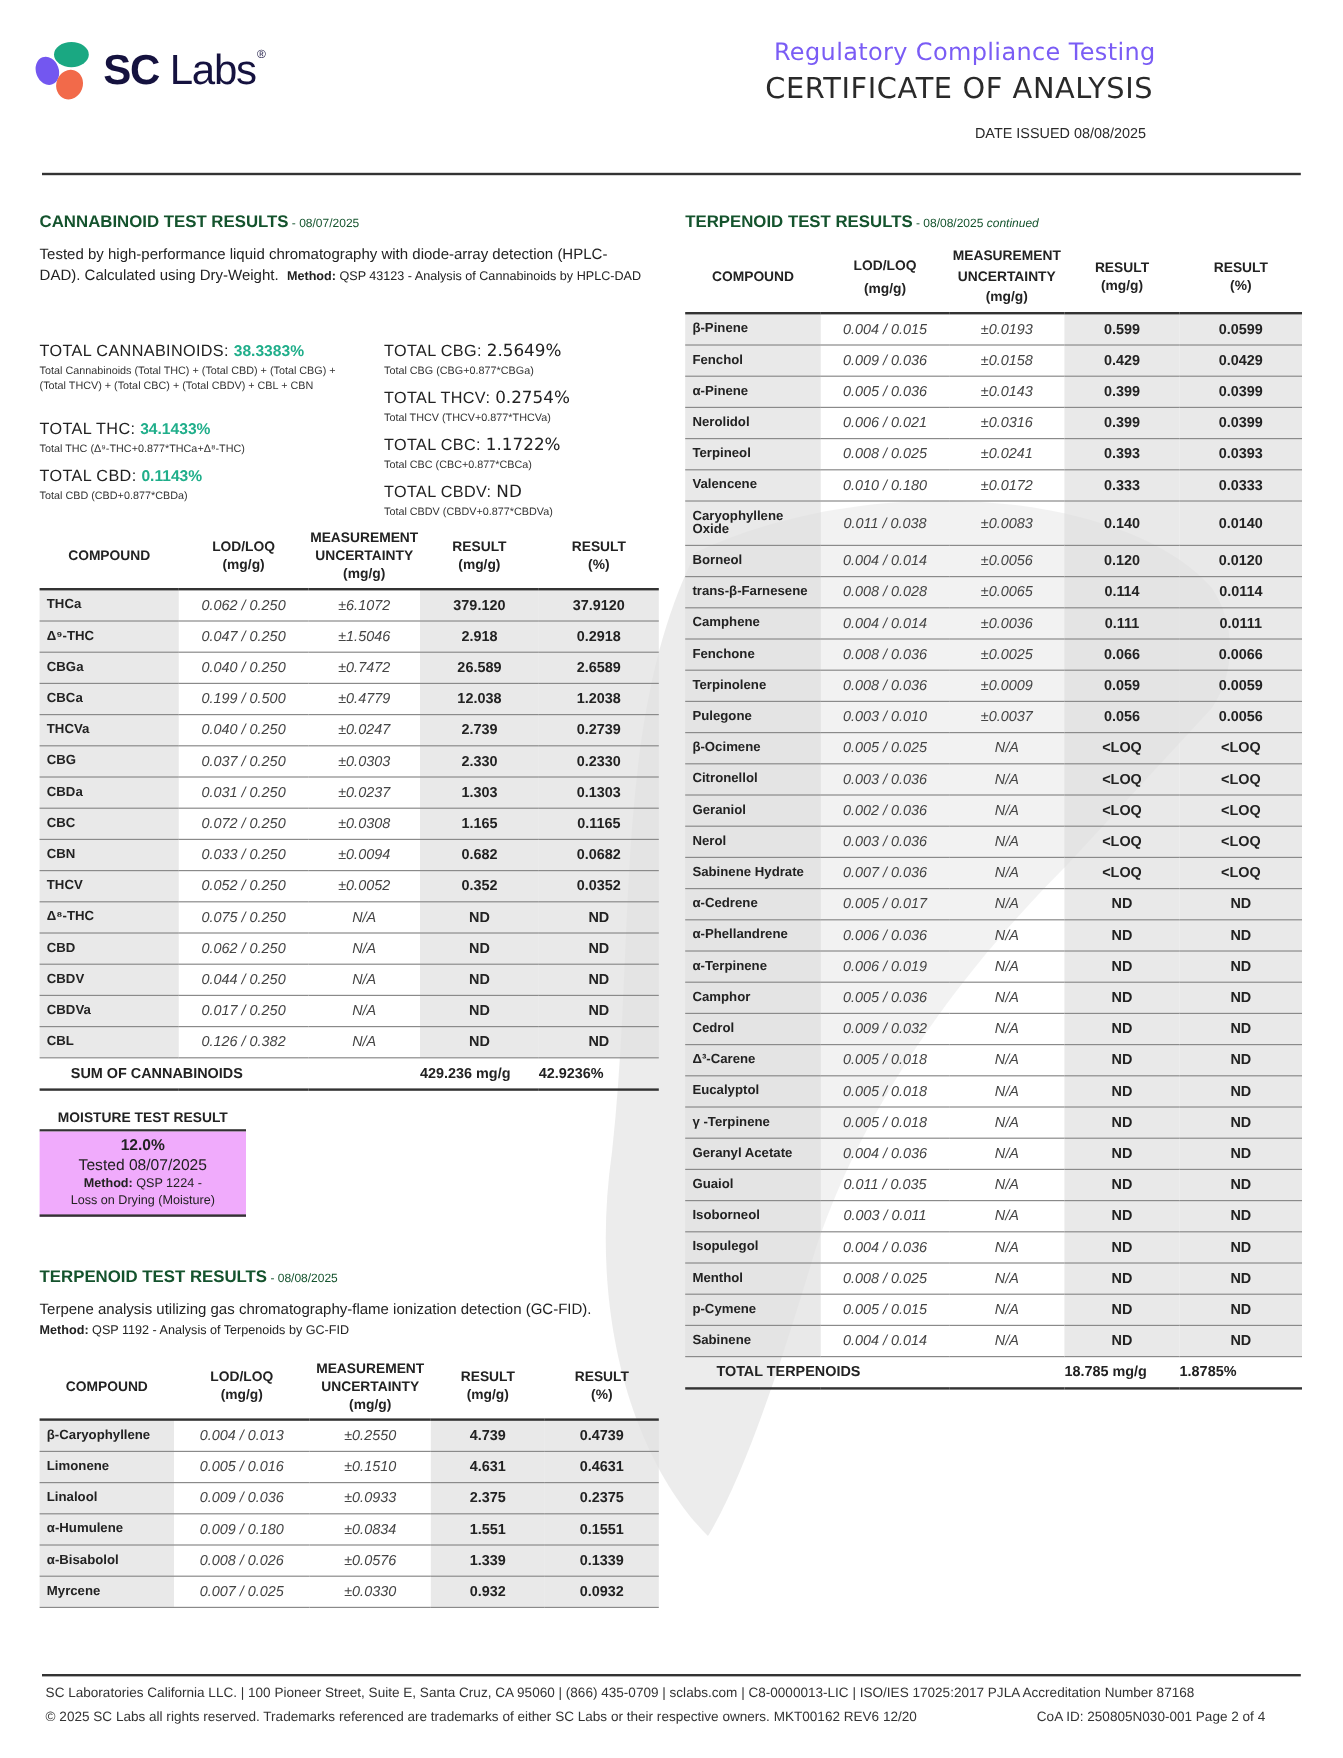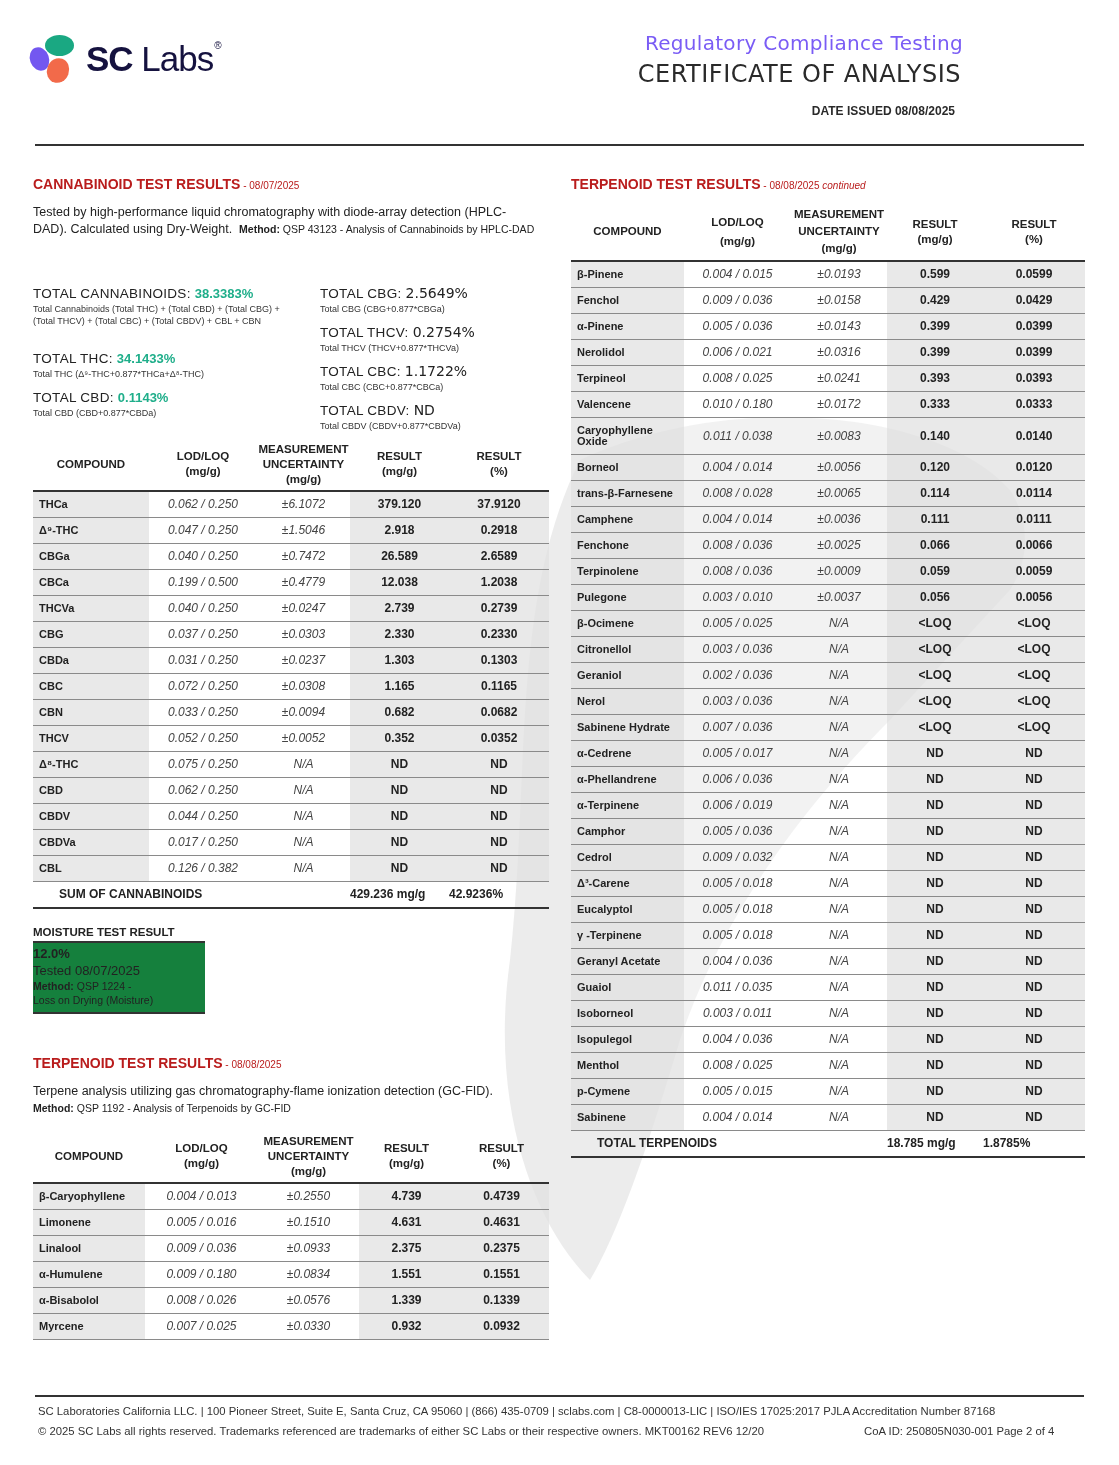--- a/index.html
+++ b/index.html
@@ -15,25 +15,25 @@
   .logo-mark { position: relative; width: 48px; height: 50px; }
   .logo-mark .b1 { position: absolute; left: 2px; top: 14px; width: 19px; height: 24px; border-radius: 50%; background: #7357f0; transform: rotate(-20deg); }
   .logo-mark .b2 { position: absolute; left: 17px; top: 2px; width: 29px; height: 21px; border-radius: 50%; background: #1aa882; }
   .logo-mark .b3 { position: absolute; left: 19px; top: 25px; width: 22px; height: 25px; border-radius: 50%; background: #f26a4a; transform: rotate(20deg); }
   .logo-text { margin-left: 10px; font-size: 35px; color: #15123f; letter-spacing: -1px; line-height: 1; }
   .logo-text .sc { font-weight: bold; }
   .logo-text .reg { font-size: 10px; vertical-align: top; margin-left: 1px; }
 
   .hdr-sub { position: absolute; right: 156px; top: 31px; font-size: 20px; color: #7a5cf5; font-family: "DejaVu Sans", sans-serif; letter-spacing: 0.3px; margin-left: 40px; }
   .hdr-title { position: absolute; right: 158px; top: 60px; font-size: 24px; color: #2a2a2a; font-family: "DejaVu Sans", sans-serif; letter-spacing: 0.5px; }
-  .hdr-date { position: absolute; right: 164px; top: 104px; font-size: 12px; font-weight: bold; color: #2a2a2a; }
+  .hdr-date { position: absolute; right: 164px; top: 104px; font-size: 12px; font-weight: normal; color: #2a2a2a; }
   .hdr-rule { position: absolute; left: 35px; top: 144px; width: 1049px; height: 2px; background: #333; }
 
   
-  .sec-title { position: absolute; font-size: 14px; font-weight: bold; color: #b91c1c; }
+  .sec-title { position: absolute; font-size: 14px; font-weight: bold; color: #14532d; }
   .sec-title .date { font-size: 10px; font-weight: normal; }
   .sec-title .cont { font-style: italic; }
   .sec-desc { position: absolute; font-size: 12.5px; line-height: 17px; color: #222; }
   .sec-desc .m { font-size: 10.5px; }
   .sec-desc .m b { font-weight: bold; }
   .tot { position: absolute; }
   .tot .label { font-size: 13.5px; color: #222; letter-spacing: 0.3px; }
   .tot .val { color: #1fae8a; font-weight: bold; font-family: "Liberation Sans", sans-serif; font-size: 13px; }
   .tot .val.dark { color: #222; font-weight: normal; font-family: "DejaVu Sans", sans-serif; font-size: 14px; }
   .tot .formula { font-family: "Liberation Sans", sans-serif; font-size: 9px; line-height: 12px; color: #333; margin-top: 1px; }
@@ -42,23 +42,23 @@
   table.res { position: absolute; border-collapse: collapse; font-size: 12px; }
   table.res thead th { font-size: 11.5px; font-weight: bold; color: #222; text-align: center; line-height: 15px; vertical-align: middle; border-bottom: 2px solid #333; }
   table.res tbody td { height: 26px; border-bottom: 1px solid #8a8a8a; text-align: center; vertical-align: middle; }
   table.res td.name { text-align: left; padding-left: 6px; font-weight: bold; background: rgba(225,225,225,0.75); font-size: 11px; line-height: 11px; }
   table.res td.lod, table.res td.mu { font-style: italic; color: #444; background: rgba(255,255,255,0.35); }
   table.res td.r1, table.res td.r2 { font-weight: bold; background: rgba(225,225,225,0.75); }
   table.res tfoot td { height: 27px; font-weight: bold; font-size: 12px; border-bottom: 2px solid #333; background: transparent; }
   table.res tfoot td.flabel { text-align: left; padding-left: 26px; margin-top: 32px; }
 
   
-  .moist { position: absolute; left: 33px; top: 926px; width: 172px; }
+  .moist { position: absolute; left: 33px; top: 926px; width: 172px; text-align: center; }
   .moist .mh { font-size: 11.5px; font-weight: bold; padding-bottom: 3px; border-bottom: 2px solid #333; }
-  .moist .mb { background: #15803d; border-bottom: 2px solid #333; padding: 3px 0 5px; }
+  .moist .mb { background: #f0abfc; border-bottom: 2px solid #333; padding: 3px 0 5px; }
   .moist .mv { font-size: 13px; font-weight: bold; line-height: 16px; }
   .moist .mt { font-size: 13px; line-height: 17px; }
   .moist .mm { font-size: 10.5px; line-height: 14px; }
 
   
   .foot-rule { position: absolute; left: 35px; top: 1395px; width: 1049px; height: 2px; background: #333; }
   .foot1 { position: absolute; left: 38px; top: 1405px; font-size: 11.3px; color: #333; white-space: nowrap; }
   .foot2 { position: absolute; left: 38px; top: 1425px; font-size: 11.3px; color: #333; white-space: nowrap; }
   .foot3 { position: absolute; left: 864px; top: 1425px; font-size: 11.3px; color: #333; white-space: nowrap; }
 </style>

